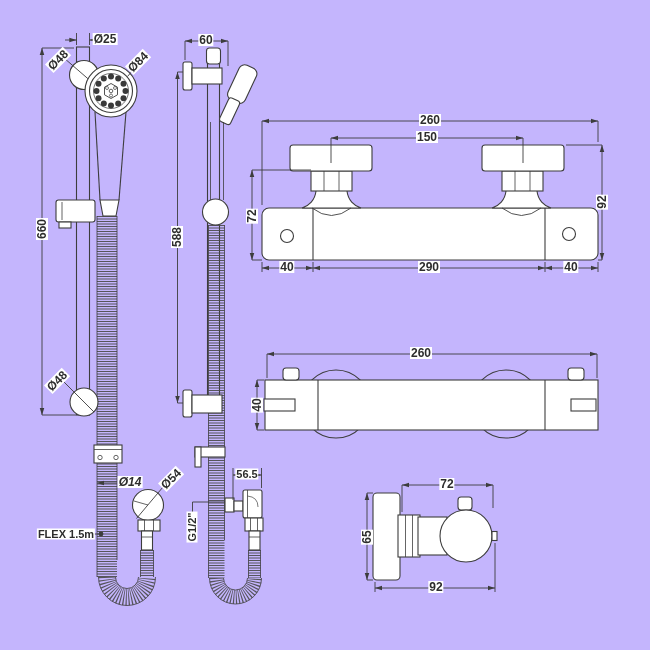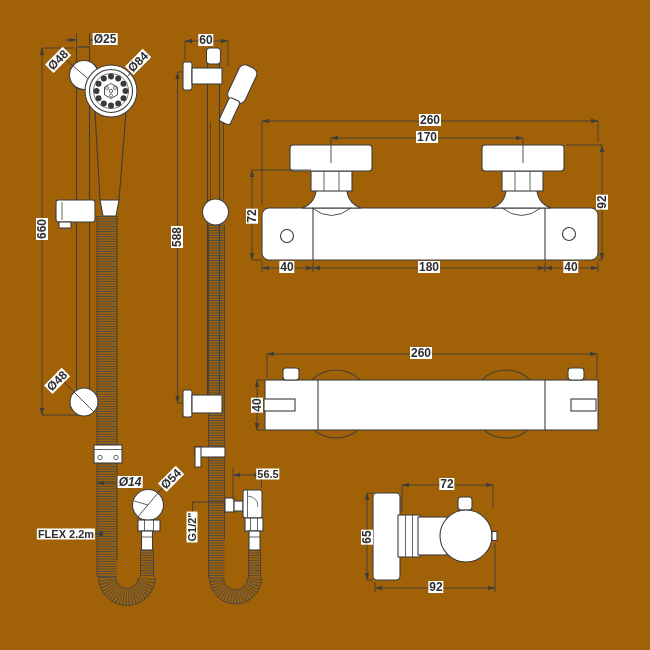--- a/index.html
+++ b/index.html
@@ -1,16 +1,16 @@
 <!DOCTYPE html>
 <html><head>
 <meta charset="utf-8">
 <style>
   html,body{margin:0;padding:0;background:#fff;}
-  #stage{position:relative;width:650px;height:650px;background:#a16207;overflow:hidden;
+  #stage{position:relative;width:650px;height:650px;background:#c4b5fd;overflow:hidden;
          font-family:"Liberation Sans",sans-serif;}
   #linework{position:absolute;left:0;top:0;}
   .lbl{position:absolute;transform:translate(-50%,-50%);font:700 12px "Liberation Sans",sans-serif;
        color:#2d2d2d;background:#ffffff;padding:0 1px;white-space:nowrap;line-height:1;}
   .rot90{transform:translate(-50%,-50%) rotate(-90deg);}
   .rot45{transform:translate(-50%,-50%) rotate(-45deg);}
   .small{font-size:11px;}
 </style>
 </head>
 <body>
@@ -284,34 +284,34 @@
       <line x1="495" y1="543" x2="495" y2="592"></line>
     </g>
   </svg>
 
   <div class="lbl" style="left:105px;top:39px;">Ø25</div>
   <div class="lbl rot45" style="left:58px;top:60px;">Ø48</div>
   <div class="lbl rot45" style="left:138px;top:62px;">Ø84</div>
   <div class="lbl rot90" style="left:42px;top:229px;">660</div>
   <div class="lbl rot45" style="left:57px;top:381px;">Ø48</div>
   <div class="lbl" style="left:130px;top:482px;font-style:italic;">Ø14</div>
-  <div class="lbl small" style="left:66px;top:534px;">FLEX 2.2m</div>
+  <div class="lbl small" style="left:66px;top:534px;">FLEX 1.5m</div>
   <div class="lbl rot45" style="left:171px;top:479px;">Ø54</div>
 
   <div class="lbl" style="left:206px;top:40px;">60</div>
   <div class="lbl rot90" style="left:177px;top:237px;">588</div>
-  <div class="lbl small" style="left:247px;top:474px;margin-left:21px;">56.5</div>
+  <div class="lbl small" style="left:247px;top:474px;">56.5</div>
   <div class="lbl rot90 small" style="left:192px;top:527px;">G1/2"</div>
 
   <div class="lbl" style="left:430px;top:120px;">260</div>
-  <div class="lbl" style="left:427px;top:137px;">170</div>
+  <div class="lbl" style="left:427px;top:137px;">150</div>
   <div class="lbl rot90" style="left:252px;top:216px;">72</div>
   <div class="lbl rot90" style="left:602px;top:202px;">92</div>
   <div class="lbl" style="left:287px;top:267px;">40</div>
-  <div class="lbl" style="left:429px;top:267px;">180</div>
+  <div class="lbl" style="left:429px;top:267px;">290</div>
   <div class="lbl" style="left:571px;top:267px;">40</div>
 
   <div class="lbl" style="left:421px;top:353px;">260</div>
   <div class="lbl rot90" style="left:257px;top:405px;">40</div>
 
   <div class="lbl" style="left:447px;top:484px;">72</div>
   <div class="lbl rot90" style="left:367px;top:537px;">65</div>
   <div class="lbl" style="left:436px;top:587px;">92</div>
 
 </div>

